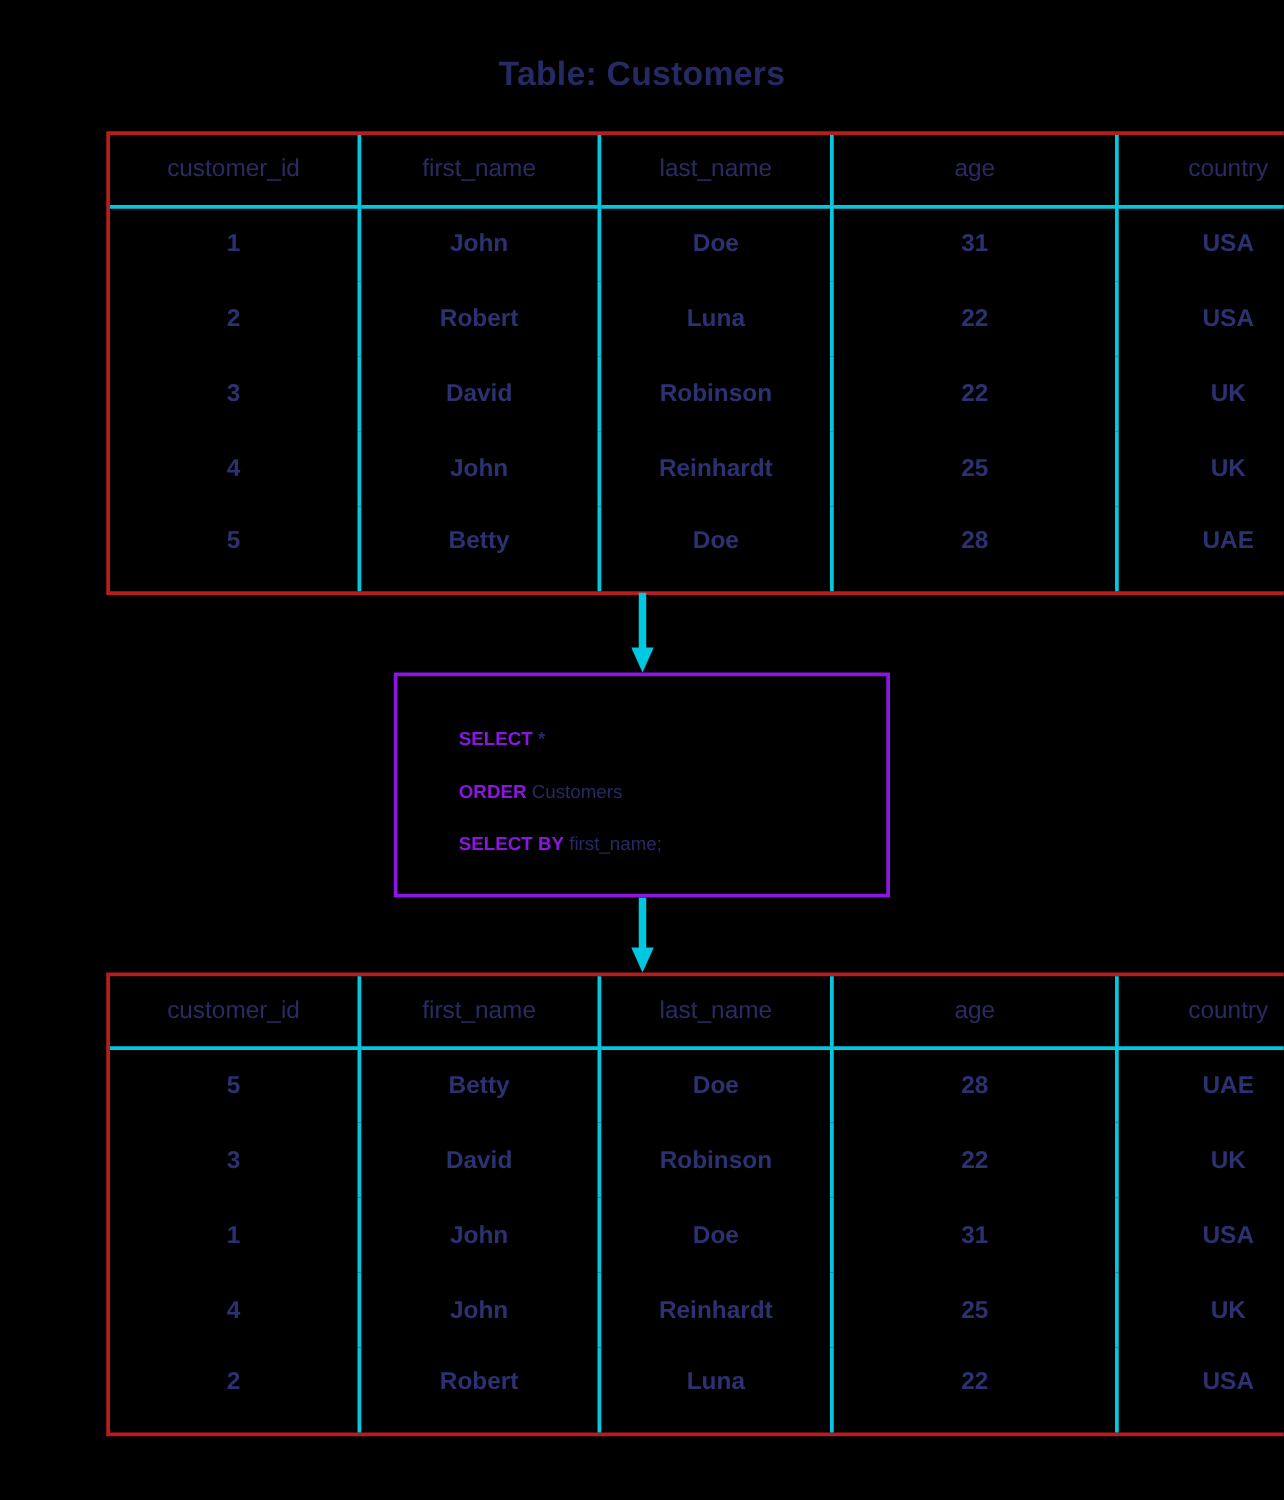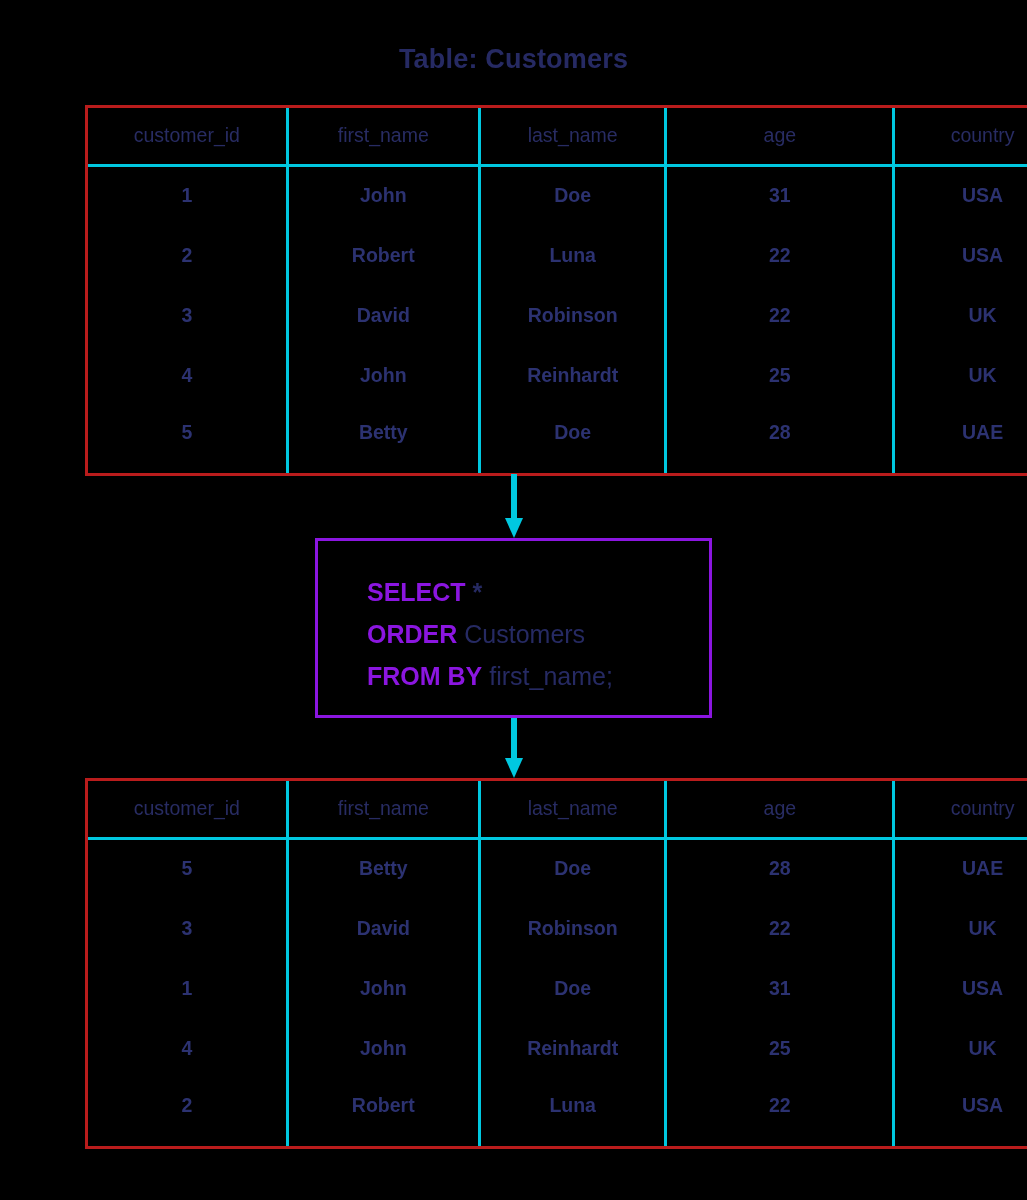--- a/index.html
+++ b/index.html
@@ -103,21 +103,21 @@
     height: 180px;
     border: 3px solid #8b16e0;
     box-sizing: border-box;
   }
   .query-lines {
     position: absolute;
     left: 49px;
     top: 30px;
   }
   .query-line {
-    font-size: 25px;
+    font-size: 15px;
     line-height: 42px;
     white-space: nowrap;
     color: #262a63;
   }
   .kw {
     color: #8b16e0;
     font-weight: bold;
   }
   .operand {
     color: #262a63;
@@ -205,21 +205,21 @@
     <div class="query-lines">
       <div class="query-line">
         <span class="kw">SELECT</span>
         <span class="operand-b">*</span>
       </div>
       <div class="query-line">
         <span class="kw">ORDER</span>
         <span class="operand">Customers</span>
       </div>
       <div class="query-line">
-        <span class="kw">FROM BY</span>
+        <span class="kw">SELECT BY</span>
         <span class="operand">first_name;</span>
       </div>
     </div>
   </div>
 
   <div class="arrow" id="arrow-bottom">
     <svg width="20" height="62" viewBox="0 0 20 62">
       <rect x="7" y="0" width="6" height="42" fill="#00c8e0"></rect>
       <polygon points="1,40 19,40 10,60" fill="#00c8e0"></polygon>
     </svg>

